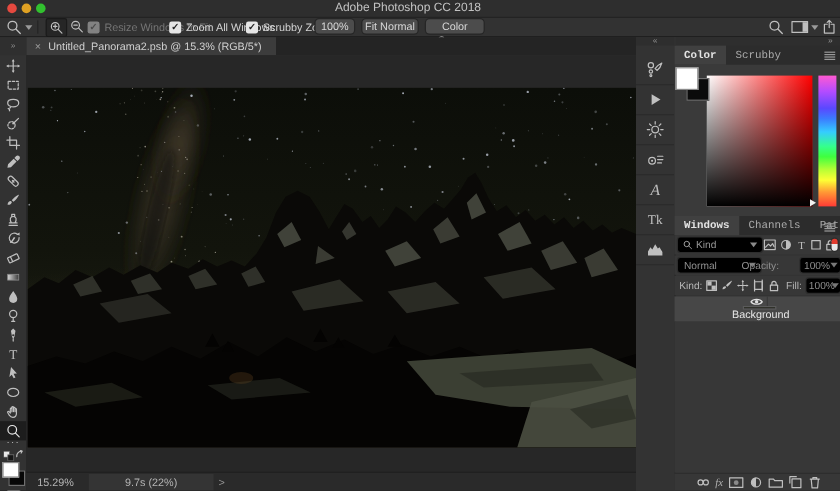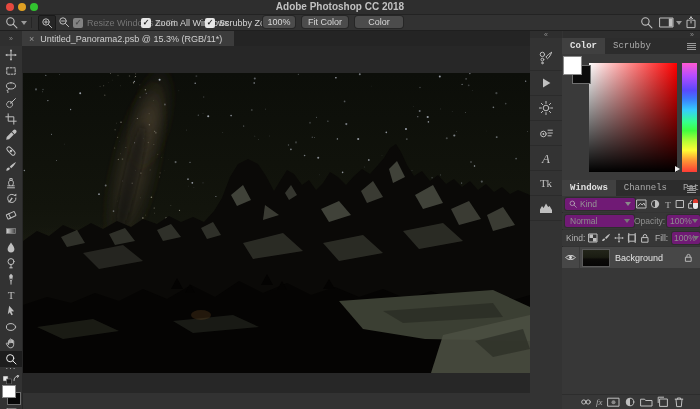--- a/index.html
+++ b/index.html
@@ -5,21 +5,21 @@
   html,body{margin:0;padding:0;background:#111;}
   .app{position:relative;width:700px;height:409px;background:#323232;overflow:hidden;
        font-family:"Liberation Sans",sans-serif;color:#c8c8c8;-webkit-font-smoothing:antialiased;}
   .a{position:absolute;}
   svg{display:block;}
   .s{stroke:#bfbfbf;fill:none;stroke-width:1;stroke-linecap:round;stroke-linejoin:round;}
 
   
   .titlebar{left:0;top:0;width:700px;height:14px;background:#2e2e2e;border-bottom:1px solid #232323;}
   .light{width:8px;height:8px;border-radius:50%;top:3px;}
-  .apptitle{left:0;top:1px;width:680px;text-align:center;font-size:10px;font-weight:bold;color:#c2c2c2;}
+  .apptitle{left:0;top:1px;width:680px;text-align:center;font-size:10px;font-weight:normal;color:#c2c2c2;}
 
   
   .optbar{left:0;top:15px;width:700px;height:15px;background:#323232;border-bottom:1px solid #1f1f1f;}
   .opt-check{display:flex;align-items:center;gap:4px;top:2px;height:11px;}
   .cbox{width:10px;height:10px;background:#e6e6e6;border-radius:2px;color:#1e1e1e;
         font-size:8px;line-height:10px;text-align:center;font-weight:bold;}
   .cbl{font-size:9px;color:#d4d4d4;white-space:nowrap;}
   .opt-check.disabled .cbox{background:#828282;color:#4c4c4c;}
   .opt-check.disabled .cbl{color:#757575;}
   .opt-btn{top:1px;height:12px;background:#4c4c4c;border-radius:3px;font-size:9px;color:#d8d8d8;
@@ -76,25 +76,25 @@
          background:linear-gradient(to bottom, rgba(0,0,0,0), #000),linear-gradient(to right,#fff,#f00);}
   .huestrip{left:682px;top:63px;width:15px;height:109px;z-index:4;
          background:linear-gradient(#ff5ad2 0%,#b44cff 12%,#5a48ff 25%,#3b7cff 33%,#35ccff 43%,
          #35ff8e 54%,#3fff3f 62%,#b8ff35 72%,#fdff35 80%,#ff9a35 89%,#ff3b35 100%);}
   .hueslider{left:675px;top:166px;z-index:6;width:0;height:0;border-top:3px solid transparent;
          border-bottom:3px solid transparent;border-left:5px solid #f2f2f2;}
   .fgswatch{left:563px;top:56px;width:17px;height:17px;background:#ffffff;border:1px solid #8a8a8a;z-index:7;}
   .bgswatch{left:572px;top:65px;width:17px;height:17px;background:#0b0b0b;border:1px solid #6f6f6f;z-index:6;}
 
   .row{left:562px;width:138px;height:16px;background:#373737;font-size:8.5px;color:#8f8f8f;}
-  .dropbox{position:absolute;top:2px;height:12px;background:#701a75;border-radius:2px;
+  .dropbox{position:absolute;top:2px;height:12px;background:#000000;border-radius:2px;
            display:flex;align-items:center;box-shadow:0 0 0 1px #2d2d2d;}
   .graylab{position:absolute;top:3px;font-size:8.5px;color:#8f8f8f;white-space:nowrap;}
   .locklab{color:#b5b5b5;}
-  .layerrow{left:562px;top:247px;width:138px;height:21px;background:#474747;display:flex;align-items:center;}
+  .layerrow{left:562px;top:247px;width:138px;height:21px;background:#474747;display:flex;align-items:center;flex-direction:column;}
   .eyebox{width:17px;height:21px;border-right:1px solid #3a3a3a;display:flex;align-items:center;justify-content:center;}
   .thumb{width:26px;height:16px;margin-left:3px;outline:1px solid #5a5a5a;
          background:linear-gradient(180deg,#23251a 0%,#1a1c12 45%,#0b0a08 58%,#060505 100%);}
   .lname{margin-left:6px;font-size:9px;color:#e6e6e6;flex:1;}
   .footer{left:562px;top:394px;width:138px;height:15px;background:#373737;border-top:1px solid #2d2d2d;
           display:flex;align-items:center;gap:4px;padding-left:18px;box-sizing:border-box;}
   .fx{font-size:9px;font-style:italic;color:#b0b0b0;font-family:"Liberation Serif",serif;}
   .togglepill{position:absolute;left:131px;top:3px;width:5px;height:10px;border-radius:3px;
           background:linear-gradient(#e23b2e 0 45%,#e8e8e8 45% 100%);box-shadow:0 0 0 1px #2d2d2d;}
 </style>
@@ -139,21 +139,21 @@
     <label class="a opt-check" style="left:141px">
       <span class="cbox"><span>✓</span></span>
       <span class="cbl">Zoom All Windows</span>
     </label>
     <label class="a opt-check" style="left:205px">
       <span class="cbox"><span>✓</span></span>
       <span class="cbl">Scrubby Zoom</span>
     </label>
 
     <div class="a opt-btn" style="left:263px;width:32px">100%</div>
-    <div class="a opt-btn" style="left:302px;width:46px">Fit Color</div>
+    <div class="a opt-btn" style="left:302px;width:46px">Fit Normal</div>
     <div class="a opt-btn" style="left:355px;width:48px">Color Screen</div>
 
     <div class="a" style="left:640px;top:1px">
       <svg width="13" height="13" viewBox="0 0 12 12">
           <circle class="s" cx="5" cy="5" r="3.4"></circle>
           <path class="s" d="M7.6 7.6 11 11"></path>
         </svg>
     </div>
     <div class="a" style="left:659px;top:2px">
       <svg width="15" height="11" viewBox="0 0 15 11">
@@ -166,21 +166,21 @@
       <svg width="12" height="13" viewBox="0 0 12 13">
           <path class="s" d="M4.4 4.2H2v7.4h8V4.2H7.6M6 1v6M6 1 4.3 2.7M6 1l1.7 1.7"></path>
         </svg>
     </div>
   </div>
 
   <div class="a toolbar-head">»</div>
   <div class="a tabbar">
     <div class="a doctab">
       <span class="tabclose">×</span>
-      <span>Untitled_Panorama2.psb @ 15.3% (RGB/11*)</span>
+      <span>Untitled_Panorama2.psb @ 15.3% (RGB/5*)</span>
     </div>
   </div>
 
   <div class="a toolbar">
     <div class="a tool" style="top:1px">
         <svg width="12" height="12" viewBox="0 0 12 12">
           <path class="s" d="M6 1.6v8.8M1.6 6h8.8"></path>
           <path fill="#bfbfbf" d="M6 .1 4.8 2.3h2.4zM6 11.9 4.8 9.7h2.4zM.1 6 2.3 4.8v2.4zM11.9 6 9.7 4.8v2.4z"></path>
         </svg>
       </div>
@@ -604,20 +604,27 @@
       <polygon fill="#3e4236" opacity=".95" points="316,228 470,217 507,234 507,268 402,266 340,256"></polygon>
       <polygon fill="#2a2d24" opacity=".8" points="360,238 470,230 480,244 380,250"></polygon>
       <polygon fill="#4b4f41" opacity=".9" points="420,262 507,242 507,300 408,300"></polygon>
       <polygon fill="#2e3128" opacity=".8" points="452,268 500,256 507,276 470,284"></polygon>
       <polygon fill="#23251d" opacity=".7" points="14,254 70,246 96,258 40,266"></polygon>
       <polygon fill="#272a21" opacity=".6" points="150,248 210,242 236,254 170,260"></polygon>
       <ellipse cx="178" cy="242" rx="10" ry="5" fill="#6b4a22" opacity=".3"></ellipse>
     </g>
   </svg>
 
+  <div class="a statusbar">
+    <span class="a" style="left:9px;top:3px">15.29%</span>
+    <div class="a status-field">
+      <span>9.7s (22%)</span>
+    </div>
+    <span class="a" style="left:160px;top:3px;color:#9a9a9a">&gt;</span>
+  </div>
 
   <div class="a dock-bg"></div>
   <div class="a dock-head" style="left:530px;width:32px;text-align:center">«</div>
   <div class="a dock-head" style="left:563px;width:137px;text-align:right;padding-right:6px;box-sizing:border-box">»</div>
 
   <div class="a icon-col">
     <div style="height:8px"></div>
     <div class="dock-btn">
         <svg width="16" height="16" viewBox="0 0 16 16">
           <circle class="s" cx="4.4" cy="4.4" r="2.2"></circle>
@@ -718,21 +725,21 @@
         <path class="s" d="M3.2 4.6V3.3a1.8 1.8 0 0 1 3.6 0v1.3"></path>
       </svg>
     <div class="togglepill"></div>
   </div>
 
   <div class="a row" style="top:213px">
     <div class="dropbox" style="left:3px;width:64px;padding-left:5px">
       <span style="color:#8f8f8f">Normal</span>
       <span class="cdown" style="position:absolute;right:4px;top:4px;border-top-color:#777"></span>
     </div>
-    <span class="graylab" style="left:72px">Opacity:</span>
+    <span class="graylab" style="left:56px">Opacity:</span>
     <div class="dropbox" style="left:105px;width:30px;padding-left:3px">
       <span style="color:#8f8f8f">100%</span>
       <span class="cdown" style="position:absolute;right:2px;top:4px;border-top-color:#777"></span>
     </div>
   </div>
 
   <div class="a row" style="top:230px">
     <span class="graylab locklab" style="left:4px">Kind:</span>
     <svg class="a" style="left:26px;top:3px" width="10" height="10" viewBox="0 0 10 10">
         <rect class="s" x="1" y="1" width="8" height="8"></rect>

